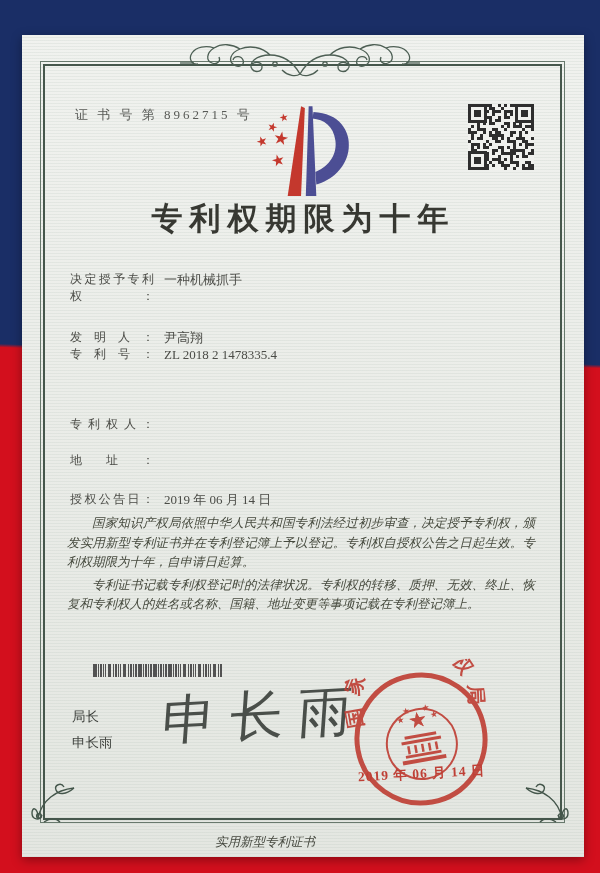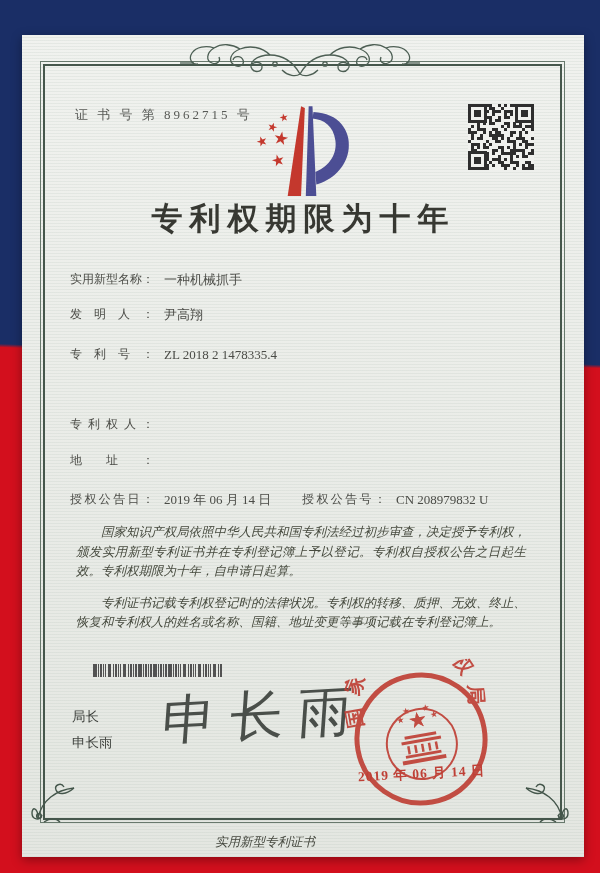--- a/index.html
+++ b/index.html
@@ -33,26 +33,26 @@
   .f-tl{left:0;top:0}.f-tr{right:0;top:0}.f-bl{left:0;bottom:0}
   .title{position:absolute;left:0;top:198px;width:600px;text-align:center;
          font-size:31px;font-weight:bold;letter-spacing:7px;padding-left:7px;
          box-sizing:border-box;color:#373832;}
   
   .field-row{position:absolute;left:70px;width:470px;display:flex;align-items:flex-start;
              font-size:13px;color:#4b4c47;}
   .lbl{flex:none;display:inline-block;width:84px;font-size:12px;
        text-align:justify;text-align-last:justify;color:#4b4c47;}
   .val{margin-left:10px;max-width:366px;line-height:17px;}
-  .r0{top:271px}.r1{top:306px}.r2{top:346px}.r3{top:381px}.r4{top:416px}.r5{top:452px}.r6{top:491px}
+  .r0{top:271px}.r1{top:329px}.r2{top:346px}.r3{top:381px}.r4{top:416px}.r5{top:452px}.r6{top:491px}
   .pair2{position:absolute;left:232px;top:0;display:flex;}
   
   .body-text{position:absolute;left:64px;top:511px;width:474px;
              font-size:12.5px;line-height:19.5px;color:#464a3e;font-style:italic;}
-  .body-text p{margin:12px;text-indent:2em;text-align:justify;}
+  .body-text p{margin:3px;text-indent:2em;text-align:justify;}
   
   .barcode{position:absolute;left:93px;top:664px;width:129px;height:13px;opacity:.85;
      background:repeating-linear-gradient(90deg,#3a3a3a 0 1px,transparent 1px 2.5px),
                 repeating-linear-gradient(90deg,#3a3a3a 0 2px,transparent 2px 7.5px);}
   .director{position:absolute;left:72px;top:704px;font-size:13.5px;line-height:26px;
             color:#3f423e;font-family:Liberation Sans, sans-serif;}
   .signature{position:absolute;left:162px;top:680px;font-size:54px;color:#3a3f3a;
              letter-spacing:14px;transform:rotate(-3deg) skewX(-7deg);opacity:.9;}
   .seal{position:absolute;left:350px;top:668px;width:142px;height:142px;
         transform:rotate(-10deg);opacity:.92;}
@@ -346,44 +346,40 @@
         <i style="left:63px;top:63px"></i>
       </div>
     <div class="finder f-tl"></div>
     <div class="finder f-tr"></div>
     <div class="finder f-bl"></div>
   </div>
 
   <div class="title">专利权期限为十年</div>
 
   <div class="field-row r0">
-    <span class="lbl">实用新型名称：</span>
+    <span class="lbl">决定授予专利权：</span>
     <span class="val">一种机械抓手</span>
   </div>
   <div class="field-row r1">
     <span class="lbl">发明人：</span>
     <span class="val">尹高翔</span>
   </div>
   <div class="field-row r2">
     <span class="lbl">专利号：</span>
     <span class="val">ZL 2018 2 1478335.4</span>
   </div>
   <div class="field-row r4">
     <span class="lbl">专利权人：</span>
   </div>
   <div class="field-row r5">
     <span class="lbl">地址：</span>
   </div>
   <div class="field-row r6">
     <span class="lbl">授权公告日：</span>
     <span class="val">2019 年 06 月 14 日</span>
-    <span class="pair2">
-      <span class="lbl">授权公告号：</span>
-      <span class="val">CN 208979832 U</span>
-    </span>
   </div>
 
   <div class="body-text">
     <p>国家知识产权局依照中华人民共和国专利法经过初步审查，决定授予专利权，颁发实用新型专利证书并在专利登记簿上予以登记。专利权自授权公告之日起生效。专利权期限为十年，自申请日起算。</p>
     <p>专利证书记载专利权登记时的法律状况。专利权的转移、质押、无效、终止、恢复和专利权人的姓名或名称、国籍、地址变更等事项记载在专利登记簿上。</p>
   </div>
 
   <div class="barcode"></div>
 
   <div class="director">

